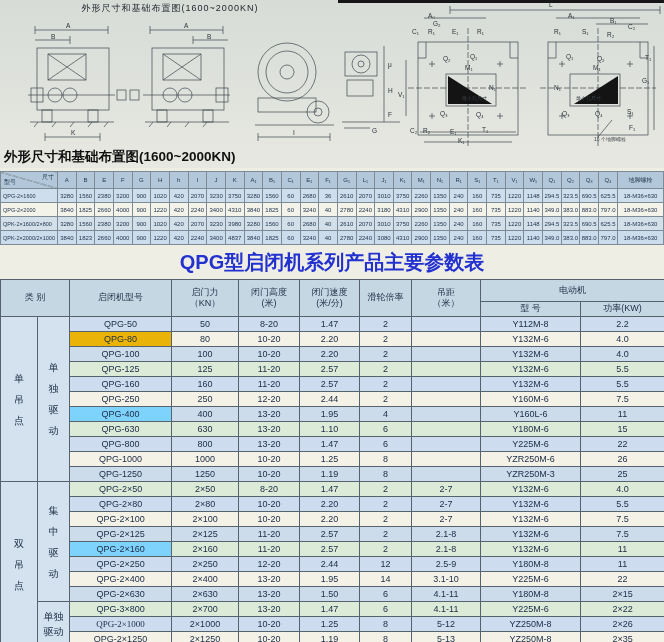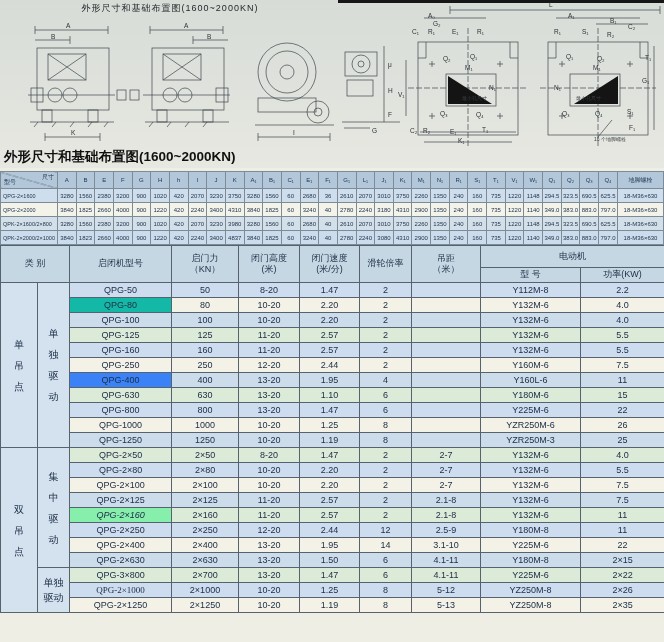--- a/index.html
+++ b/index.html
@@ -406,20 +406,21 @@
           <td>1140</td>
           <td>349.0</td>
           <td>383.0</td>
           <td>883.0</td>
           <td>797.0</td>
           <td>18-M36×630</td>
         </tr>
       </tbody>
   </table>
 
+  <div class="main-title">QPG型启闭机系列产品主要参数表</div>
 
   <table class="main-table">
     <colgroup>
       <col style="width:37px">
         <col style="width:32px">
         <col style="width:102px">
         <col style="width:67px">
       <col style="width:61px">
         <col style="width:60px">
         <col style="width:52px">
@@ -459,21 +460,21 @@
           <td style="background: rgb(205, 220, 238); margin-top: 27px;">QPG-50</td>
           <td style="background: rgb(205, 220, 238);">50</td>
           <td style="background: rgb(205, 220, 238);">8-20</td>
           <td style="background: rgb(205, 220, 238);">1.47</td>
           <td style="background: rgb(205, 220, 238);">2</td>
           <td style="background: rgb(205, 220, 238);"></td>
           <td style="background: rgb(205, 220, 238);">Y112M-8</td>
           <td style="background: rgb(205, 220, 238);">2.2</td>
         </tr>
         <tr>
-          <td style="background: #14b8a6;">QPG-80</td>
+          <td style="background: #eab308;">QPG-80</td>
           <td style="background: rgb(244, 242, 230);">80</td>
           <td style="background: rgb(244, 242, 230);">10-20</td>
           <td style="background: rgb(244, 242, 230);">2.20</td>
           <td style="background: rgb(244, 242, 230);">2</td>
           <td style="background: rgb(244, 242, 230);"></td>
           <td style="background: rgb(244, 242, 230);">Y132M-6</td>
           <td style="background: rgb(244, 242, 230);">4.0</td>
         </tr>
         <tr>
           <td style="background: rgb(204, 220, 235);">QPG-100</td>
@@ -509,21 +510,21 @@
           <td style="background: rgb(244, 242, 230);">QPG-250</td>
           <td style="background: rgb(244, 242, 230);">250</td>
           <td style="background: rgb(244, 242, 230);">12-20</td>
           <td style="background: rgb(244, 242, 230);">2.44</td>
           <td style="background: rgb(244, 242, 230);">2</td>
           <td style="background: rgb(244, 242, 230);"></td>
           <td style="background: rgb(244, 242, 230);">Y160M-6</td>
           <td style="background: rgb(244, 242, 230);">7.5</td>
         </tr>
         <tr>
-          <td style="background: #3b82f6;">QPG-400</td>
+          <td style="background: #7dd3fc;">QPG-400</td>
           <td style="background: rgb(204, 220, 235);">400</td>
           <td style="background: rgb(204, 220, 235);">13-20</td>
           <td style="background: rgb(204, 220, 235);">1.95</td>
           <td style="background: rgb(204, 220, 235);">4</td>
           <td style="background: rgb(204, 220, 235);"></td>
           <td style="background: rgb(204, 220, 235);">Y160L-6</td>
           <td style="background: rgb(204, 220, 235);">11</td>
         </tr>
         <tr>
           <td style="background: rgb(220, 234, 216);">QPG-630</td>
@@ -606,21 +607,21 @@
           <td style="background: rgb(204, 220, 235);">QPG-2×125</td>
           <td style="background: rgb(204, 220, 235);">2×125</td>
           <td style="background: rgb(204, 220, 235);">11-20</td>
           <td style="background: rgb(204, 220, 235);">2.57</td>
           <td style="background: rgb(204, 220, 235);">2</td>
           <td style="background: rgb(204, 220, 235);">2.1-8</td>
           <td style="background: rgb(204, 220, 235);">Y132M-6</td>
           <td style="background: rgb(204, 220, 235);">7.5</td>
         </tr>
         <tr>
-          <td style="background: #86efac; font-style: italic;">QPG-2×160</td>
+          <td style="background: #7dd3fc;">QPG-2×160</td>
           <td style="background: rgb(220, 234, 216);">2×160</td>
           <td style="background: rgb(220, 234, 216);">11-20</td>
           <td style="background: rgb(220, 234, 216);">2.57</td>
           <td style="background: rgb(220, 234, 216);">2</td>
           <td style="background: rgb(220, 234, 216);">2.1-8</td>
           <td style="background: rgb(220, 234, 216);">Y132M-6</td>
           <td style="background: rgb(220, 234, 216);">11</td>
         </tr>
         <tr>
           <td style="background: rgb(205, 220, 238);">QPG-2×250</td>

